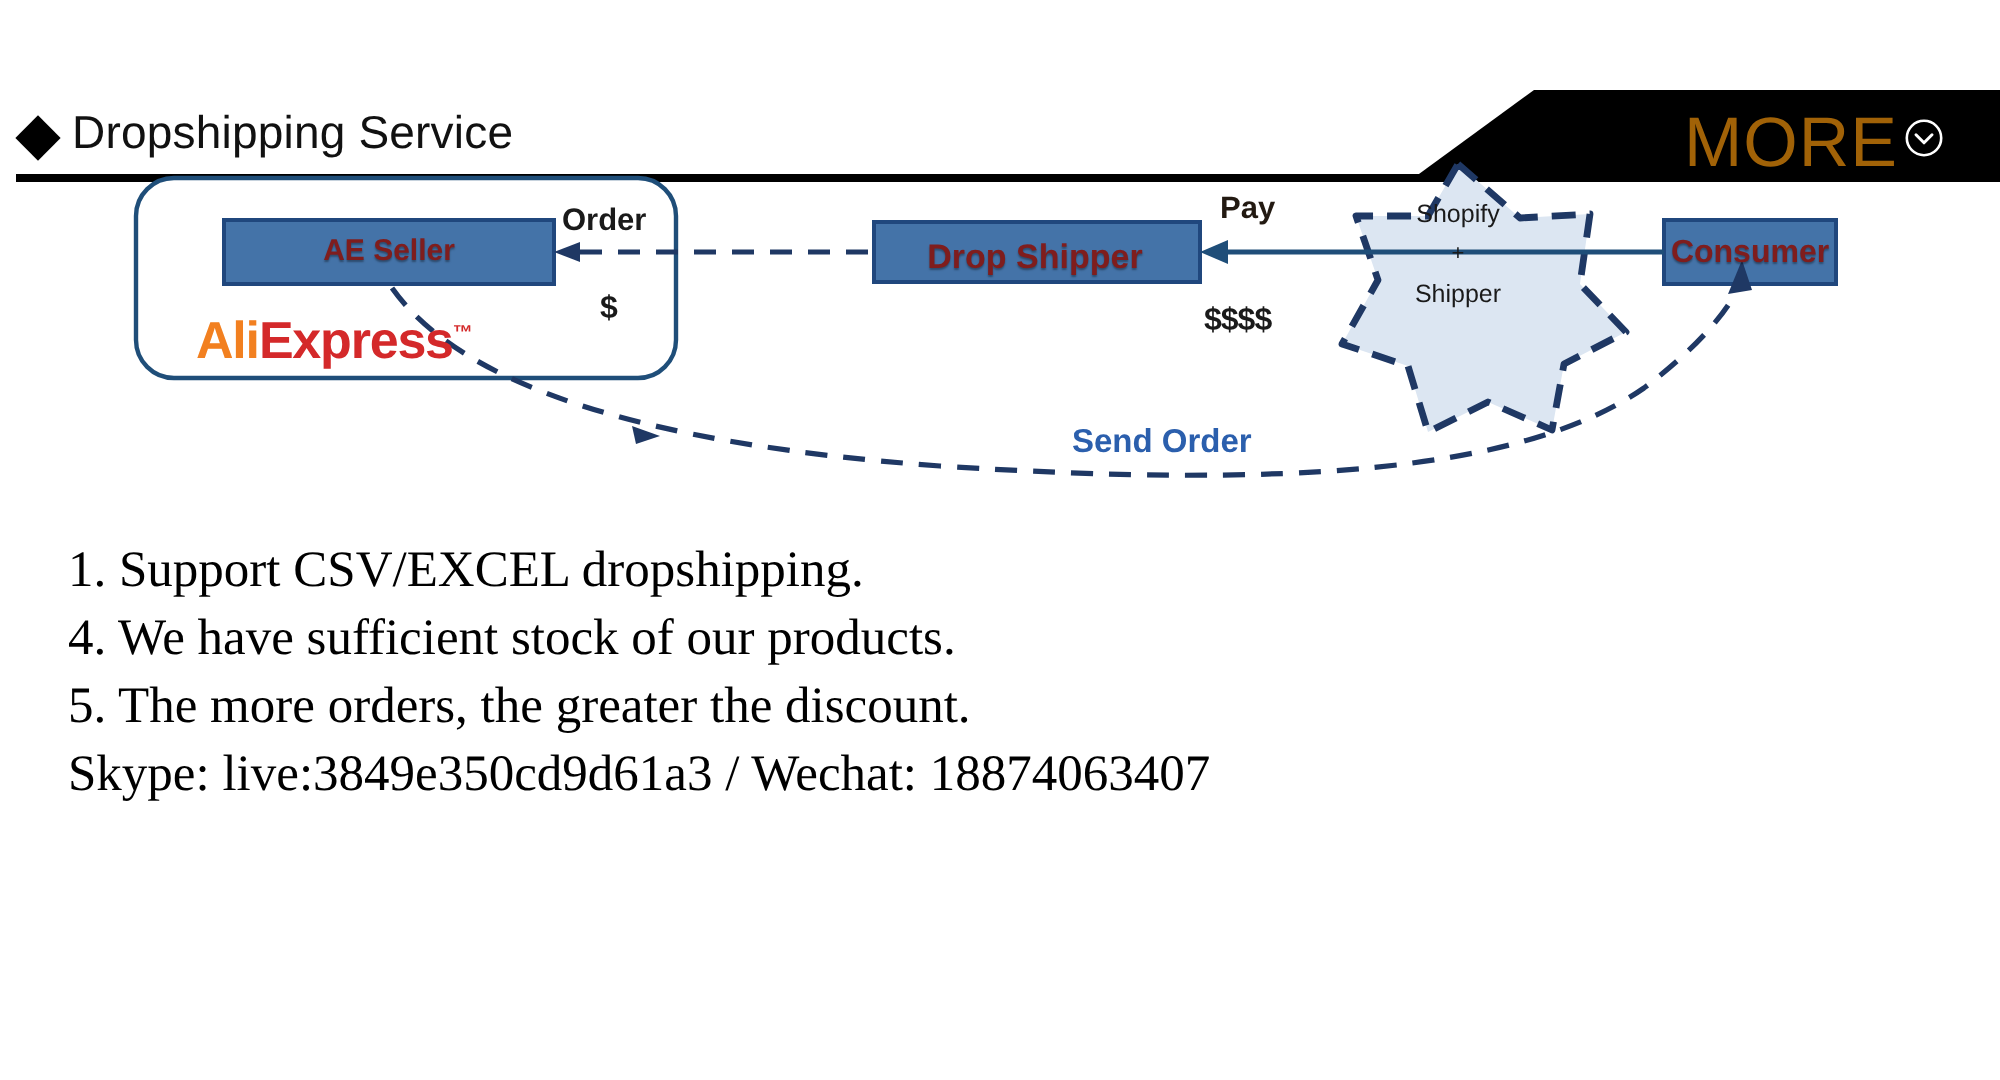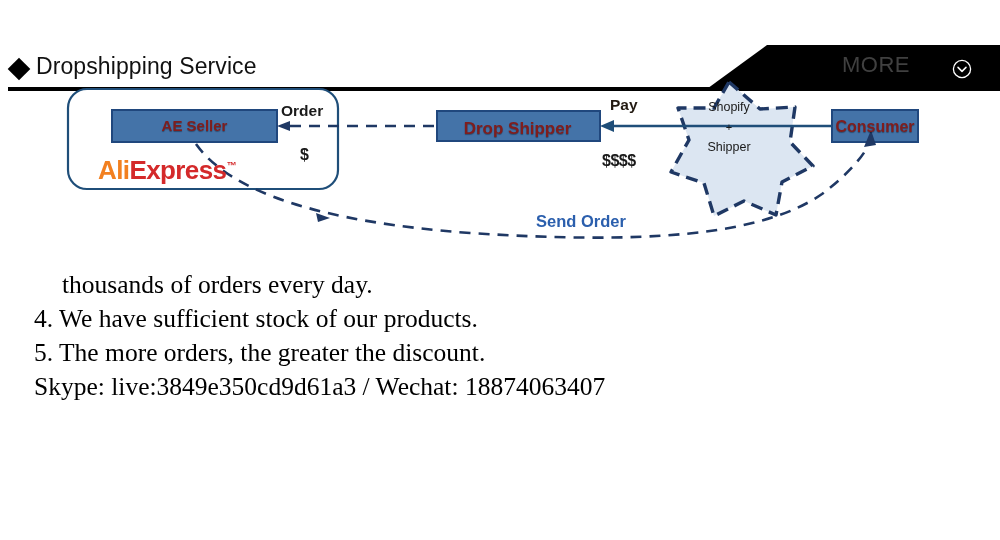--- a/index.html
+++ b/index.html
@@ -49,22 +49,22 @@
   #more-tab {
     position: absolute;
     left: 704px; top: 0px;
     width: 296px; height: 46px;
     background: #000000;
     clip-path: polygon(63px 0, 296px 0, 296px 46px, 0 46px);
   }
   #more-label {
     position: absolute;
     left: 842px; top: 7px;
-    font-size: 22px;
-    color: #404040;
+    font-size: 35px;
+    color: #a16207;
     font-family: "Liberation Sans", sans-serif;
     letter-spacing: 0.5px;
     white-space: nowrap;
   }
   #more-chevron {
     position: absolute;
     left: 952px; top: 14px;
     width: 20px; height: 20px;
   }
 
@@ -189,19 +189,19 @@
     <div class="dgm-plain-label" id="lbl-order">Order</div>
     <div class="dgm-plain-label" id="lbl-dollar">$</div>
     <div class="dgm-plain-label" id="lbl-pay">Pay</div>
     <div class="dgm-plain-label" id="lbl-money">$$$$</div>
     <div class="dgm-plain-label" id="lbl-send-order">Send Order</div>
 
     <div id="ali-logo"><span class="ali">Ali</span><span class="express">Express</span><span class="tm">™</span></div>
   </div>
 
   <div id="notes">
-    <div class="note-line indent">thousands of orders every day.</div>
+    <div class="note-line">1. Support CSV/EXCEL dropshipping.</div>
     <div class="note-line">4. We have sufficient stock of our products.</div>
     <div class="note-line">5. The more orders, the greater the discount.</div>
     <div class="note-line">Skype: live:3849e350cd9d61a3 / Wechat: 18874063407</div>
   </div>
 
 </div>
 
 </body></html>

